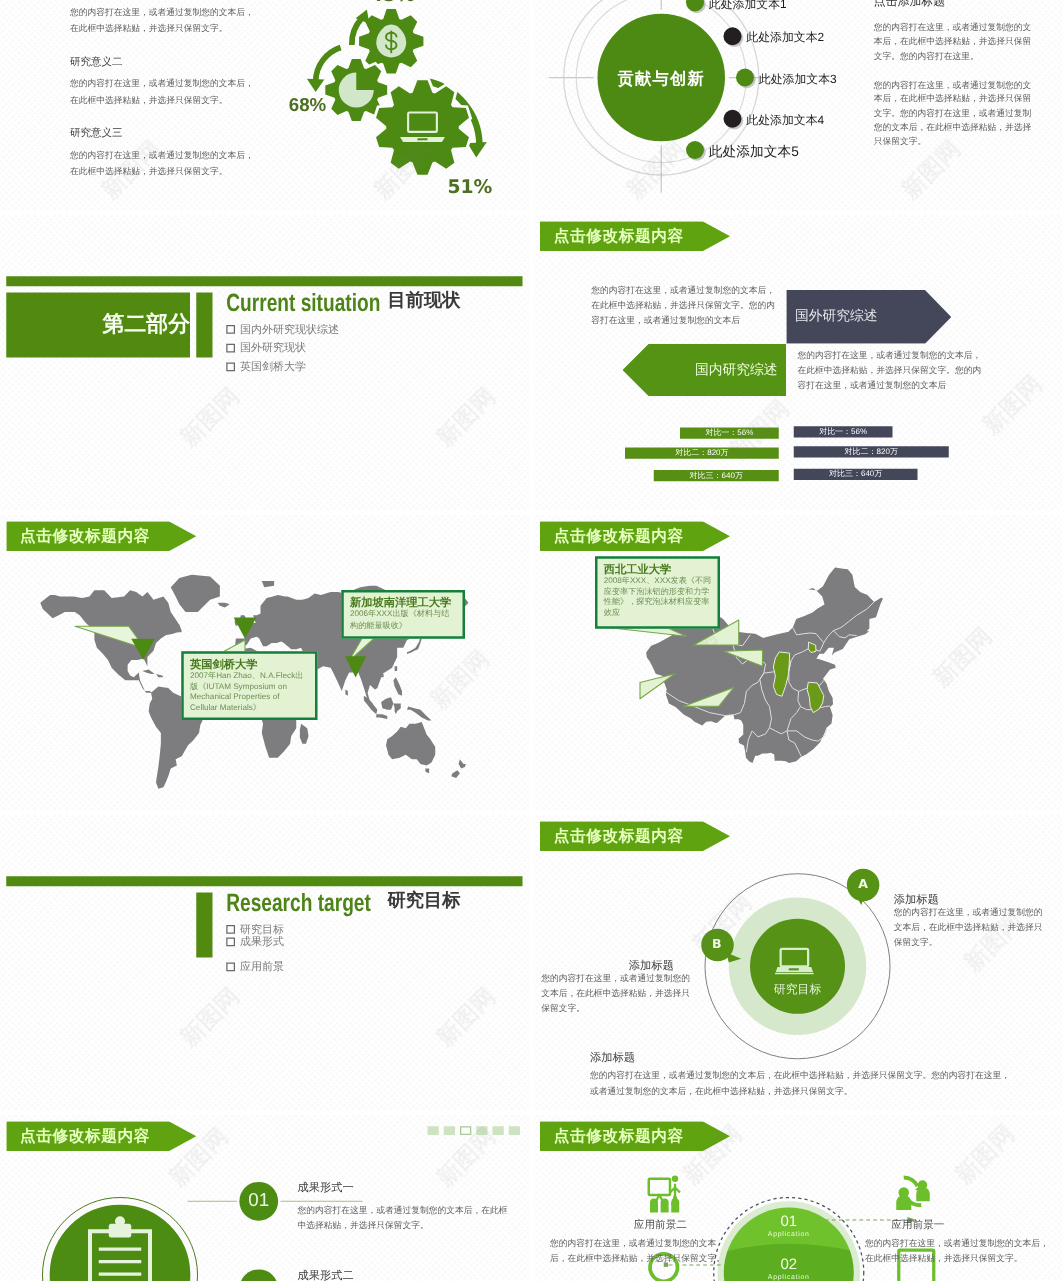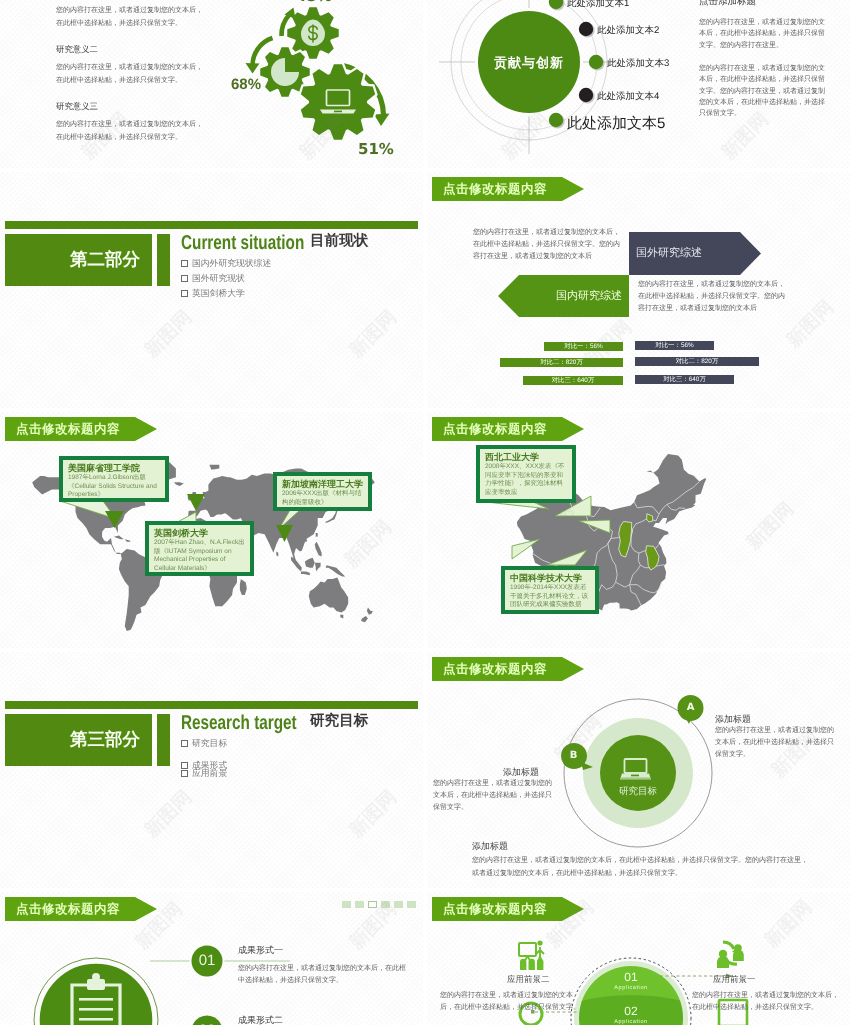--- a/index.html
+++ b/index.html
@@ -22,36 +22,36 @@
       padding-left:11px;padding-right:37px;box-sizing:border-box;
       clip-path:polygon(0 0, calc(100% - 22px) 0, 100% 50%, calc(100% - 22px) 100%, 0 100%);}
 
   .wm{position:absolute;color:rgba(125,125,125,0.085);font-weight:700;
       transform:rotate(-45deg);transform-origin:left bottom;font-size:19px;
       letter-spacing:0px;white-space:nowrap;line-height:19px;
       font-family:"Liberation Sans",sans-serif;}
 
   
   .sec-topbar{position:absolute;left:5px;height:8px;width:413px;background:#528a11;}
-  .sec-box{position:absolute;background:#528a11;display:flex;align-items:center;justify-content:flex-end;padding-right:12px;box-sizing:border-box;}
+  .sec-box{position:absolute;background:#528a11;display:flex;align-items:center;justify-content:flex-end;box-sizing:border-box;}
   .sec-box span{color:#f6fff0;font-size:17.5px;font-weight:700;letter-spacing:0px;}
   .sec-bar{position:absolute;background:#528a11;}
   .sec-en{position:absolute;white-space:nowrap;color:#4d8317;font-weight:700;font-size:20px;
           line-height:20px;font-family:"Liberation Sans",sans-serif;
           display:inline-block;transform:scaleX(0.765);transform-origin:left top;}
   .sec-cn{position:absolute;white-space:nowrap;color:#3a3a3a;font-weight:700;font-size:14.6px;
           line-height:15px;}
   .sec-li{position:absolute;color:#7b7b7b;font-size:8.8px;display:flex;align-items:center;gap:4px;
           white-space:nowrap;line-height:10px;}
   .sq{width:5px;height:5px;border:1.3px solid #6a6a6a;display:inline-block;flex:0 0 auto;}
 
   .ptxt{position:absolute;color:#5d5d5d;font-size:7px;line-height:12.2px;}
   .phead{position:absolute;color:#3a3a3a;font-size:9px;}
 
-  .callout{position:absolute;background:#e3f2d3;border:4px solid #15803d;box-sizing:border-box;overflow:hidden;}
+  .callout{position:absolute;background:#e3f2d3;border:2px solid #15803d;box-sizing:border-box;overflow:hidden;}
   .callout .ct{color:#4a7a1f;font-weight:700;display:block;}
   .callout .cb{color:#6d8f53;display:block;}
 
   .chev{position:absolute;display:flex;align-items:center;box-sizing:border-box;}
   .bar{position:absolute;display:flex;align-items:center;justify-content:center;
        color:#fff;font-size:6.4px;box-sizing:border-box;white-space:nowrap;}
   svg{display:block;overflow:visible;}
 </style>
 </head>
 <body>
@@ -113,21 +113,21 @@
         <circle cx="160.4" cy="164.4" r="7.2" fill="#9a9a9a" opacity=".55"></circle>
         <circle cx="159" cy="163" r="7.2" fill="#231f20"></circle>
         <circle cx="130.4" cy="189.4" r="7.2" fill="#9a9a9a" opacity=".55"></circle>
         <circle cx="129" cy="188" r="7.2" fill="#4d8a13"></circle>
       </svg>
       <div style="position:absolute;left:52px;top:122px;width:100px;text-align:center;color:#fff; font-size:13px;font-weight:700;letter-spacing:1px;">贡献与创新</div>
       <div style="position:absolute;left:140px;top:65px;font-size:9.5px;color:#1c1c1c;">此处添加文本1</div>
       <div style="position:absolute;left:170px;top:92px;font-size:9.5px;color:#1c1c1c;">此处添加文本2</div>
       <div style="position:absolute;left:180px;top:125px;font-size:9.5px;color:#1c1c1c;">此处添加文本3</div>
       <div style="position:absolute;left:170px;top:158px;font-size:9.5px;color:#1c1c1c;">此处添加文本4</div>
-      <div style="position:absolute;left:140px;top:183px;font-size:15px;color:#1c1c1c;">此处添加文本5</div>
+      <div style="position:absolute;left:140px;top:183px;font-size:11px;color:#1c1c1c;">此处添加文本5</div>
       <div style="position:absolute;left:272px;top:63px;font-size:9.5px;color:#2f2f2f;">点击添加标题</div>
       <div class="ptxt" style="left:272px;top:85px;width:128px;line-height:11.3px;">您的内容打在这里，或者通过复制您的文本后，在此框中选择粘贴，并选择只保留文字。您的内容打在这里。</div>
       <div class="ptxt" style="left:272px;top:131px;width:128px;line-height:11.3px;">您的内容打在这里，或者通过复制您的文本后，在此框中选择粘贴，并选择只保留文字。您的内容打在这里，或者通过复制您的文本后，在此框中选择粘贴，并选择只保留文字。</div>
       <div class="wm" style="left:85px;top:212px;">新图网</div>
       <div class="wm" style="left:305px;top:212px;">新图网</div>
     </div>
     <div class="slide" style="left:0;top:172px;">
       <div class="bg"></div>
       <div class="sec-topbar" style="top:49px;"></div>
       <div class="sec-box" style="left:5px;top:62px;width:147px;height:52px;">
@@ -221,24 +221,20 @@
 <path d="M340.3 202.8L343.3 202.8L343.3 206.6L340.3 205.3Z"></path>
 <path d="M276.3 139.6L278.3 140.8L278.3 144.6L276.3 143.3Z"></path>
 </g>
 <path d="M60 89 L116 107 L103 89 Z" fill="#e8f4dc" stroke="#76a84a" stroke-width="0.9" stroke-linejoin="round"></path>
 <path d="M105 99 L124 99 L114.5 116 Z" fill="#4d8a13"></path>
 <path d="M146 127 L196 100 L196 127 Z" fill="#e8f4dc" stroke="#76a84a" stroke-width="0.9" stroke-linejoin="round"></path>
 <path d="M187 82 L205 82 L196 99 Z" fill="#4d8a13"></path>
 <path d="M290 98 L279 117 L300 98 Z" fill="#e8f4dc" stroke="#76a84a" stroke-width="0.9" stroke-linejoin="round"></path>
 <path d="M276 113 L293 113 L284.5 130 Z" fill="#4d8a13"></path>
 </svg>
-<div class="callout" style="left:59px;top:44px;width:110px;height:46px;padding:3px 5px;">
-<span class="ct" style="font-size:9px;line-height:11px;">美国麻省理工学院</span>
-<span class="cb" style="font-size:6.5px;line-height:8.6px;">1987年Lorna J.Gibson出版《Cellular Solids Structure and Properties》</span>
-</div>
 <div class="callout" style="left:145px;top:109px;width:109px;height:55px;padding:3px 5px;">
 <span class="ct" style="font-size:9px;line-height:11px;">英国剑桥大学</span>
 <span class="cb" style="font-size:6.5px;line-height:8.6px;">2007年Han Zhao、N.A.Fleck出版《IUTAM Symposium on Mechanical Properties of Cellular Materials》</span>
 </div>
 <div class="callout" style="left:273px;top:60px;width:99px;height:39px;padding:3px 5px;">
 <span class="ct" style="font-size:9px;line-height:11px;">新加坡南洋理工大学</span>
 <span class="cb" style="font-size:6.5px;line-height:8.6px;">2006年XXX出版《材料与结构的能量吸收》</span>
 </div>
 <div class="wm" style="left:355px;top:140px;">新图网</div>
 </div>
@@ -270,42 +266,35 @@
 <path d="M50 89 L122 97 L104 89 Z" fill="#e3f2d3" stroke="#76a84a" stroke-width="0.9" stroke-linejoin="round"></path>
 <path d="M164 84 L128 104 L164 104 Z" fill="#e3f2d3" stroke="#76a84a" stroke-width="0.9" stroke-linejoin="round"></path>
 <path d="M85 134 L113 127 L85 147 Z" fill="#e3f2d3" stroke="#76a84a" stroke-width="0.9" stroke-linejoin="round"></path>
 <path d="M183 121 L152 109 L183 108 Z" fill="#e3f2d3" stroke="#76a84a" stroke-width="0.9" stroke-linejoin="round"></path>
 <path d="M120 153 L160 138 L148 153 Z" fill="#e3f2d3" stroke="#76a84a" stroke-width="0.9" stroke-linejoin="round"></path>
 </svg>
 <div class="callout" style="left:49px;top:33px;width:100px;height:58px;padding:3px 5px;">
 <span class="ct" style="font-size:9px;line-height:11px;">西北工业大学</span>
 <span class="cb" style="font-size:6.5px;line-height:8.6px;">2008年XXX、XXX发表《不同应变率下泡沫铝的形变和力学性能》，探究泡沫材料应变率效应</span>
 </div>
-<div class="callout" style="left:74px;top:154px;width:98px;height:48px;padding:3px 5px;">
-<span class="ct" style="font-size:9px;line-height:11px;">中国科学技术大学</span>
-<span class="cb" style="font-size:6.5px;line-height:8.6px;">1998年-2014年XXX发表若干篇关于多孔材料论文，该团队研究成果偏实验数据</span>
-</div>
 <div class="wm" style="left:110px;top:122px;">新图网</div>
 <div class="wm" style="left:330px;top:122px;">新图网</div>
 </div>
 
 <div class="slide" style="left:0;top:652px;">
 <div class="bg"></div>
 <div class="sec-topbar" style="top:49px;"></div>
-<div class="sec-box" style="left:5px;top:62px;width:147px;height:52px;">
-        <span>第三部分</span>
-      </div>
 <div class="sec-bar" style="left:157px;top:62px;width:13px;height:52px;"></div>
 <div class="sec-en" style="left:181px;top:61px;">Research target</div>
 <div class="sec-cn" style="left:310px;top:62px;">研究目标</div>
 <div class="sec-li" style="left:181px;top:86px;">
         <i class="sq"></i>
         <span>研究目标</span>
       </div>
-<div class="sec-li" style="left:181px;top:108px;text-align:center;">
+<div class="sec-li" style="left:181px;top:96px;text-align:center;">
         <i class="sq"></i>
         <span>成果形式</span>
       </div>
 <div class="sec-li" style="left:181px;top:116px;">
         <i class="sq"></i>
         <span>应用前景</span>
       </div>
 <div class="wm" style="left:155px;top:170px;">新图网</div>
 <div class="wm" style="left:360px;top:170px;">新图网</div>
 </div>

